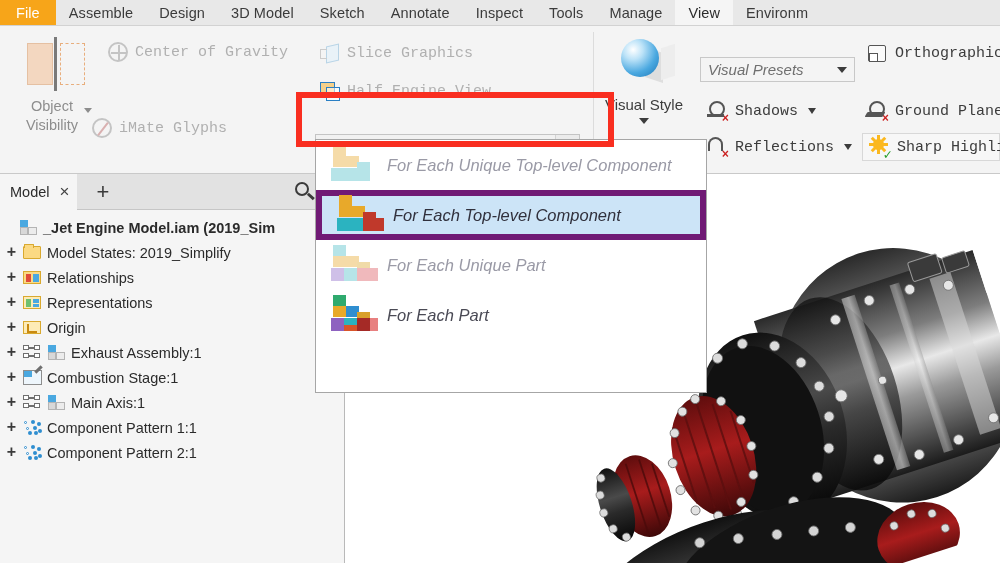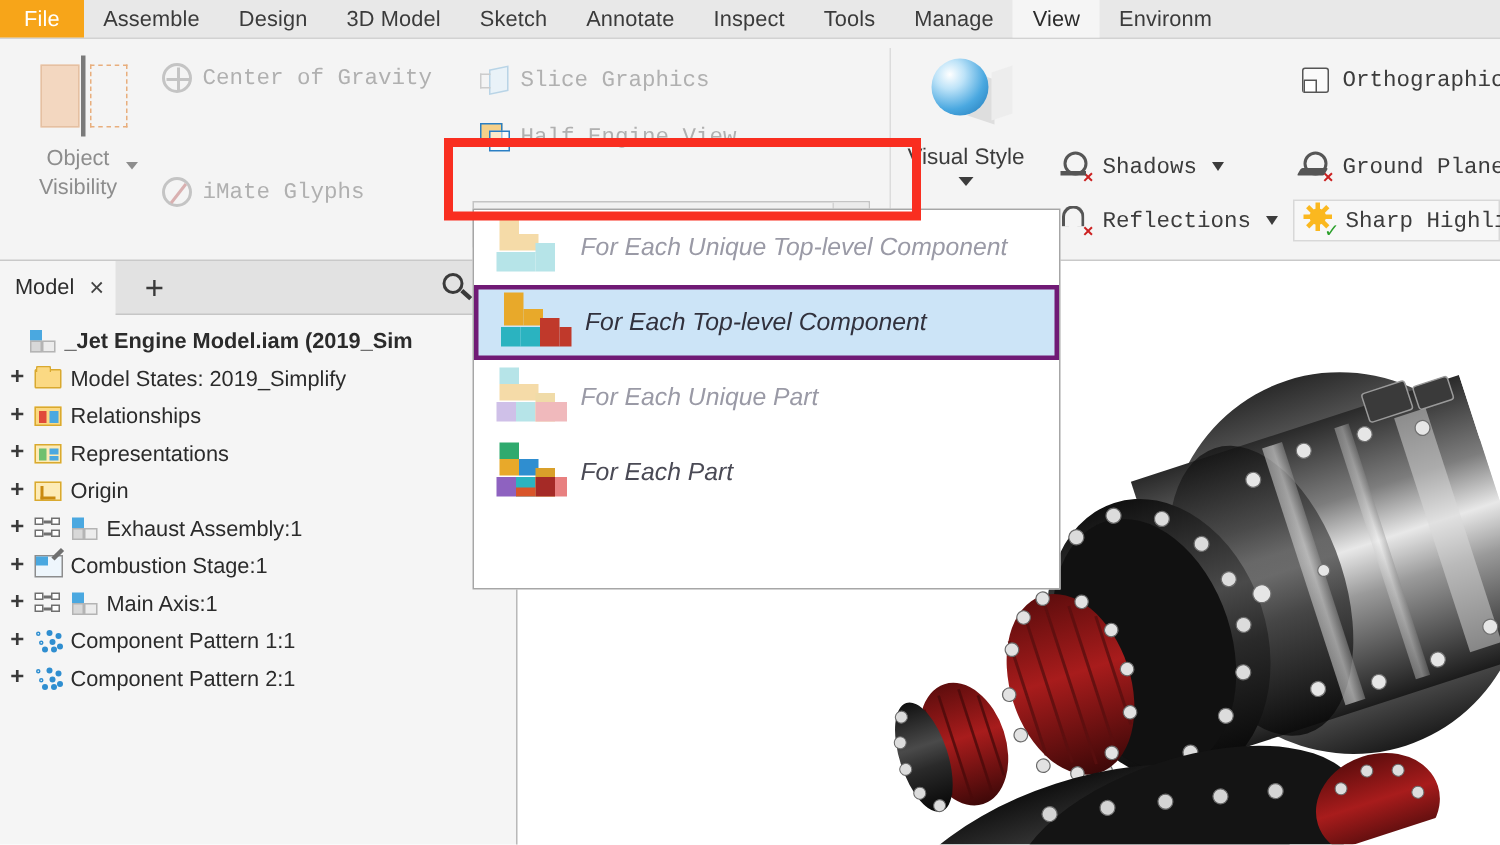--- a/index.html
+++ b/index.html
@@ -321,21 +321,21 @@
     width: 392px; height: 254px;
     background: #ffffff;
     border: 1px solid #a6a6a6;
     z-index: 35;
   }
   .menu-item {
     position: relative; display: flex; align-items: center;
     height: 50px; padding-left: 10px; font-style: italic;
   }
   .menu-item.selected {
-    background: #cce4f7; border: 3px solid #701a75;
+    background: #cce4f7; border: 6px solid #701a75;
   }
   .menu-icon { width: 52px; height: 46px; position: relative; flex: none; }
   .menu-label {
     font-size: 16.5px; color: #4a4a55; margin-left: 9px; white-space: nowrap;
   }
   .menu-item.selected .menu-label { color: #31313d; }
   .menu-item.faded .menu-label { color: #9a9aa6; }
 
   
   .browser {
@@ -534,21 +534,21 @@
         <div>Object</div>
         <div>Visibility</div>
       </div>
       <div class="obj-vis-caret"></div>
     </div>
 
     <div class="ritem disabled" style="left:108px; top:16px;">
       <span class="ricon ico-cog"></span>
       <span class="rlabel">Center of Gravity</span>
     </div>
-    <div class="ritem disabled" style="left:108px; top:92px;">
+    <div class="ritem disabled" style="left:92px; top:92px;">
       <span class="ricon ico-imate"></span>
       <span class="rlabel">iMate Glyphs</span>
     </div>
 
     <div class="ritem disabled" style="left:318px; top:16px;">
       <span class="ricon ico-slice"></span>
       <span class="rlabel">Slice Graphics</span>
     </div>
     <div class="ritem disabled" style="left:318px; top:54px;">
       <span class="ricon ico-halfsec"></span>
@@ -583,20 +583,24 @@
     <div class="vs-btn">
       <div class="vs-icon">
         <div class="vs-plane1"></div>
           <div class="vs-plane2"></div>
           <div class="vs-sphere"></div>
       </div>
       <div class="vs-label">Visual Style</div>
       <div class="vs-caret"></div>
     </div>
 
+    <div class="preset-combo">
+      <span class="ptext">Visual Presets</span>
+      <span class="pcaret"></span>
+    </div>
 
     <div class="ritem" style="left:706px; top:74px;">
       <span class="ricon ico-shadow">
           <span class="xmark">×</span>
         </span>
       <span class="rlabel">Shadows</span>
       <span style="margin-left:10px; width:0;height:0;border-left:4.5px solid transparent;border-right:4.5px solid transparent;border-top:6px solid #3c3c3c;display:inline-block;"></span>
     </div>
 
     <div class="ritem" style="left:706px; top:110px;">

